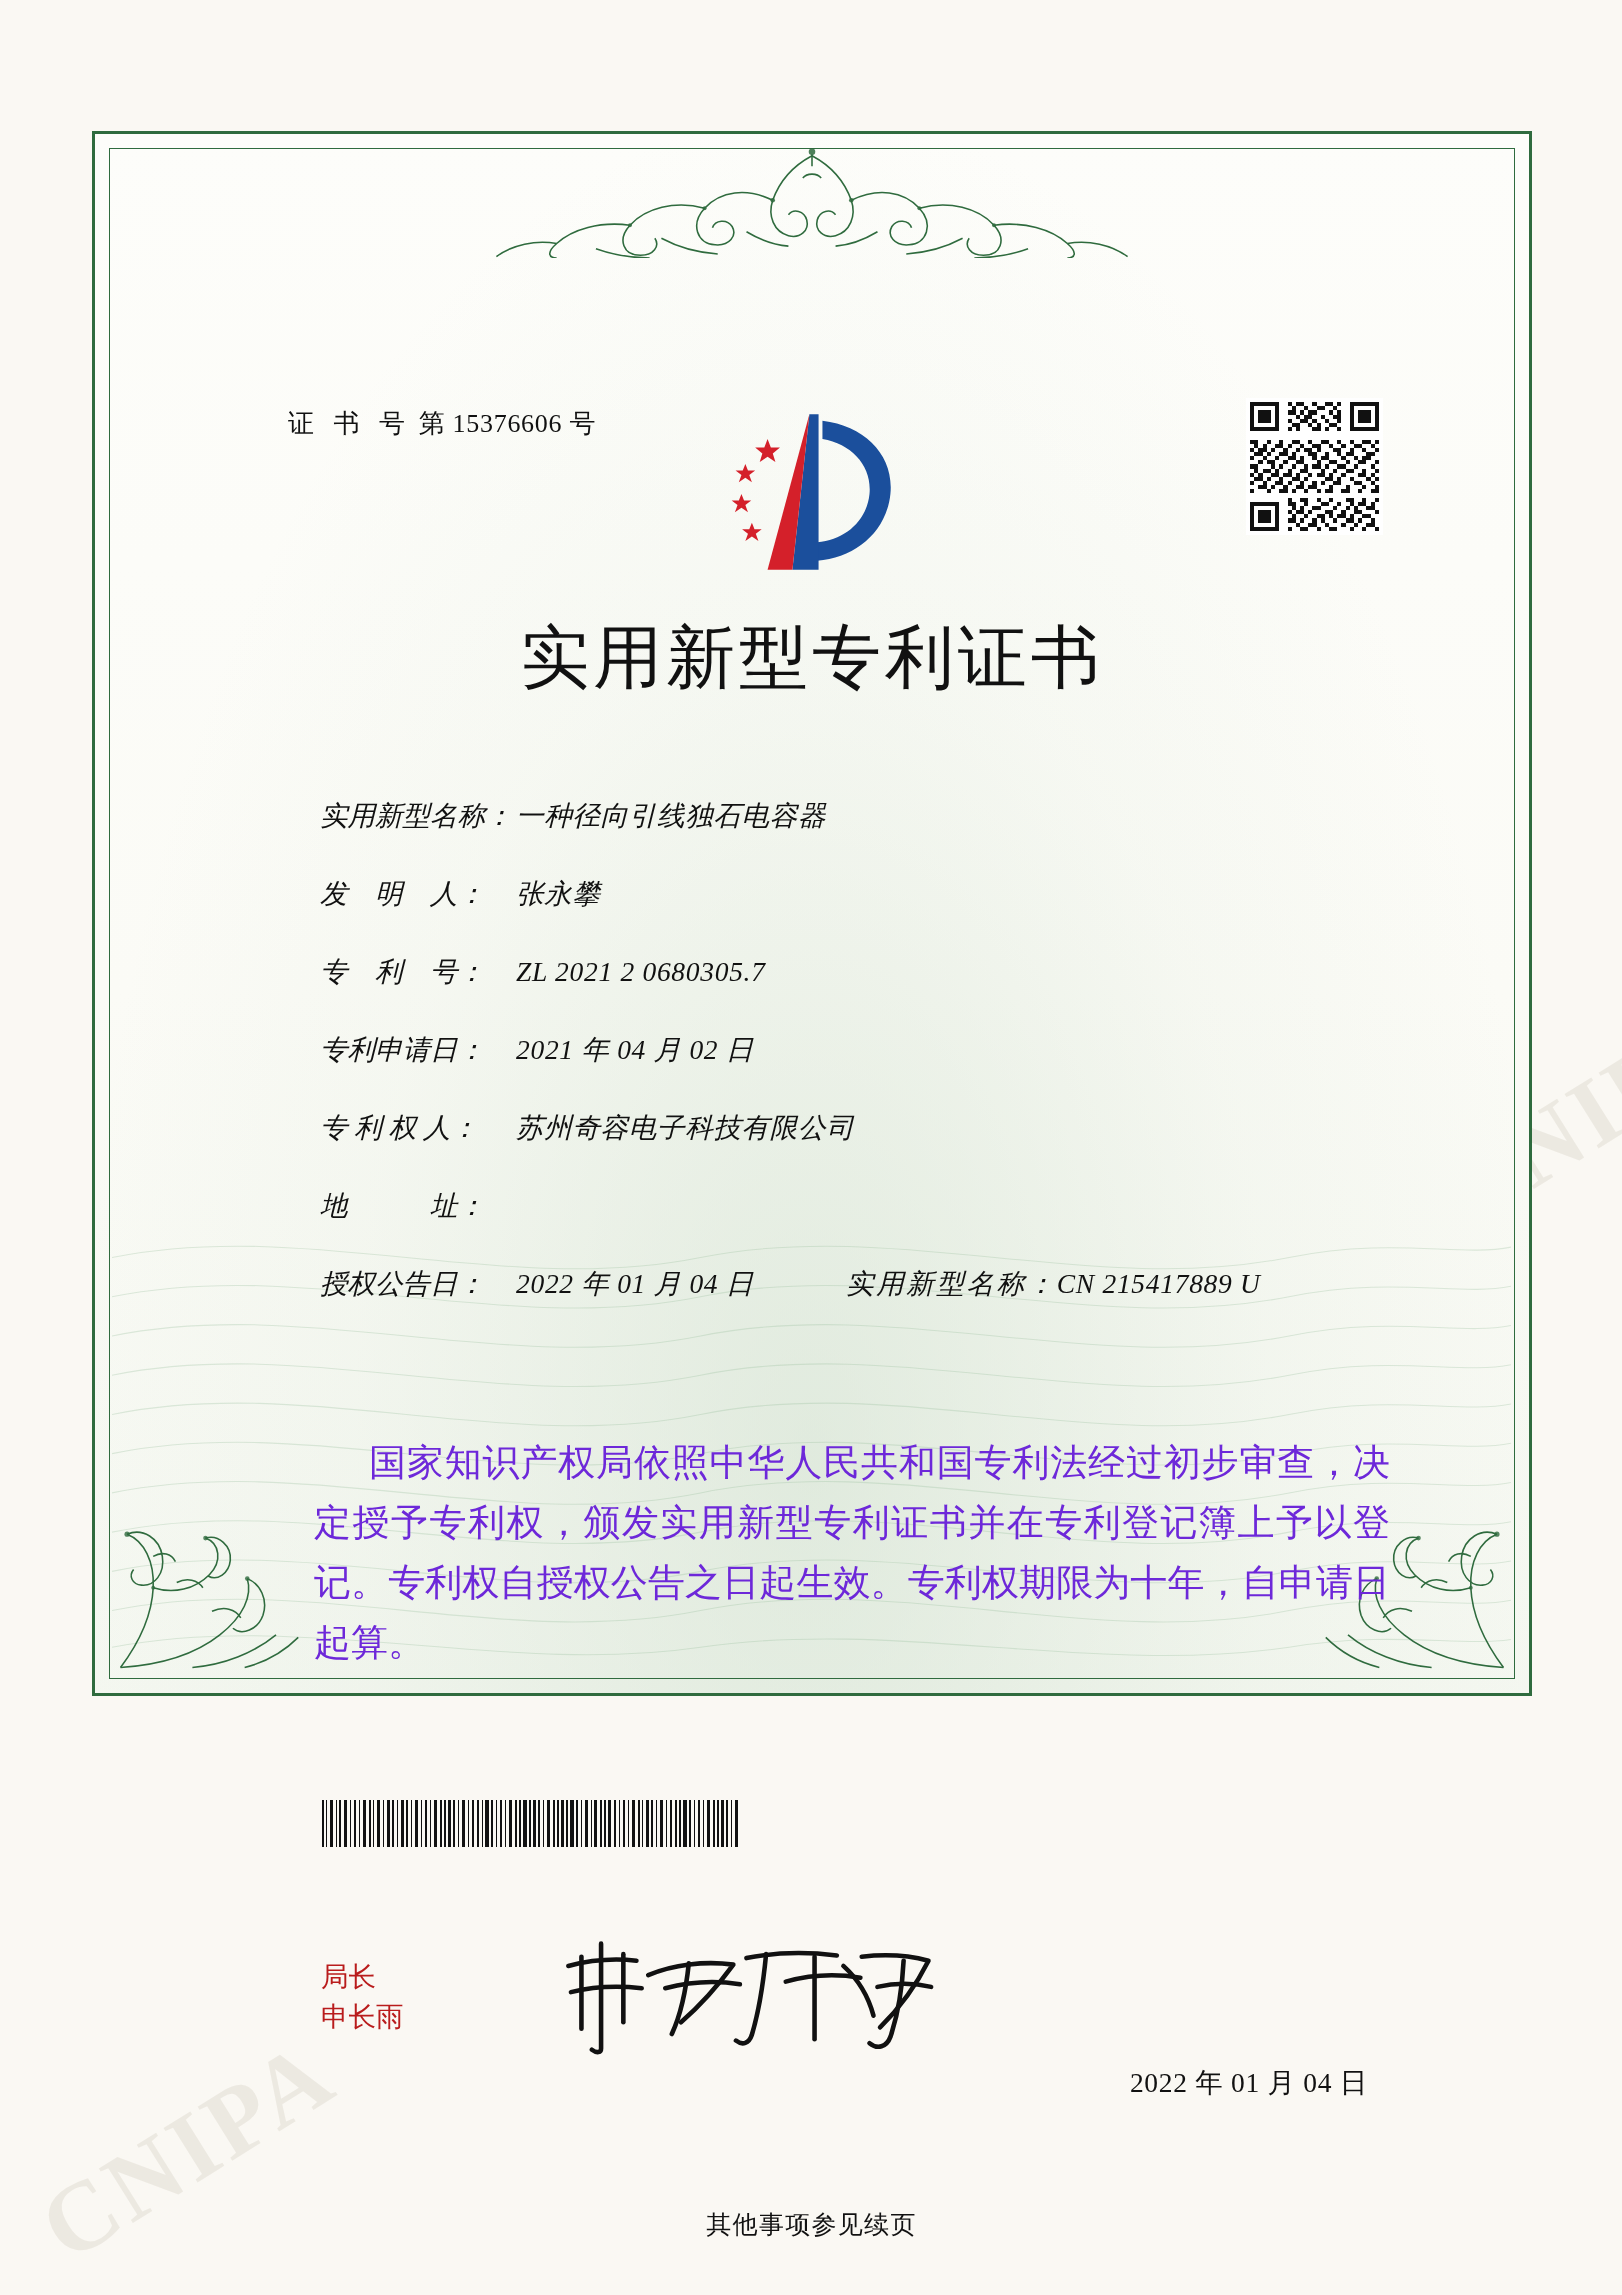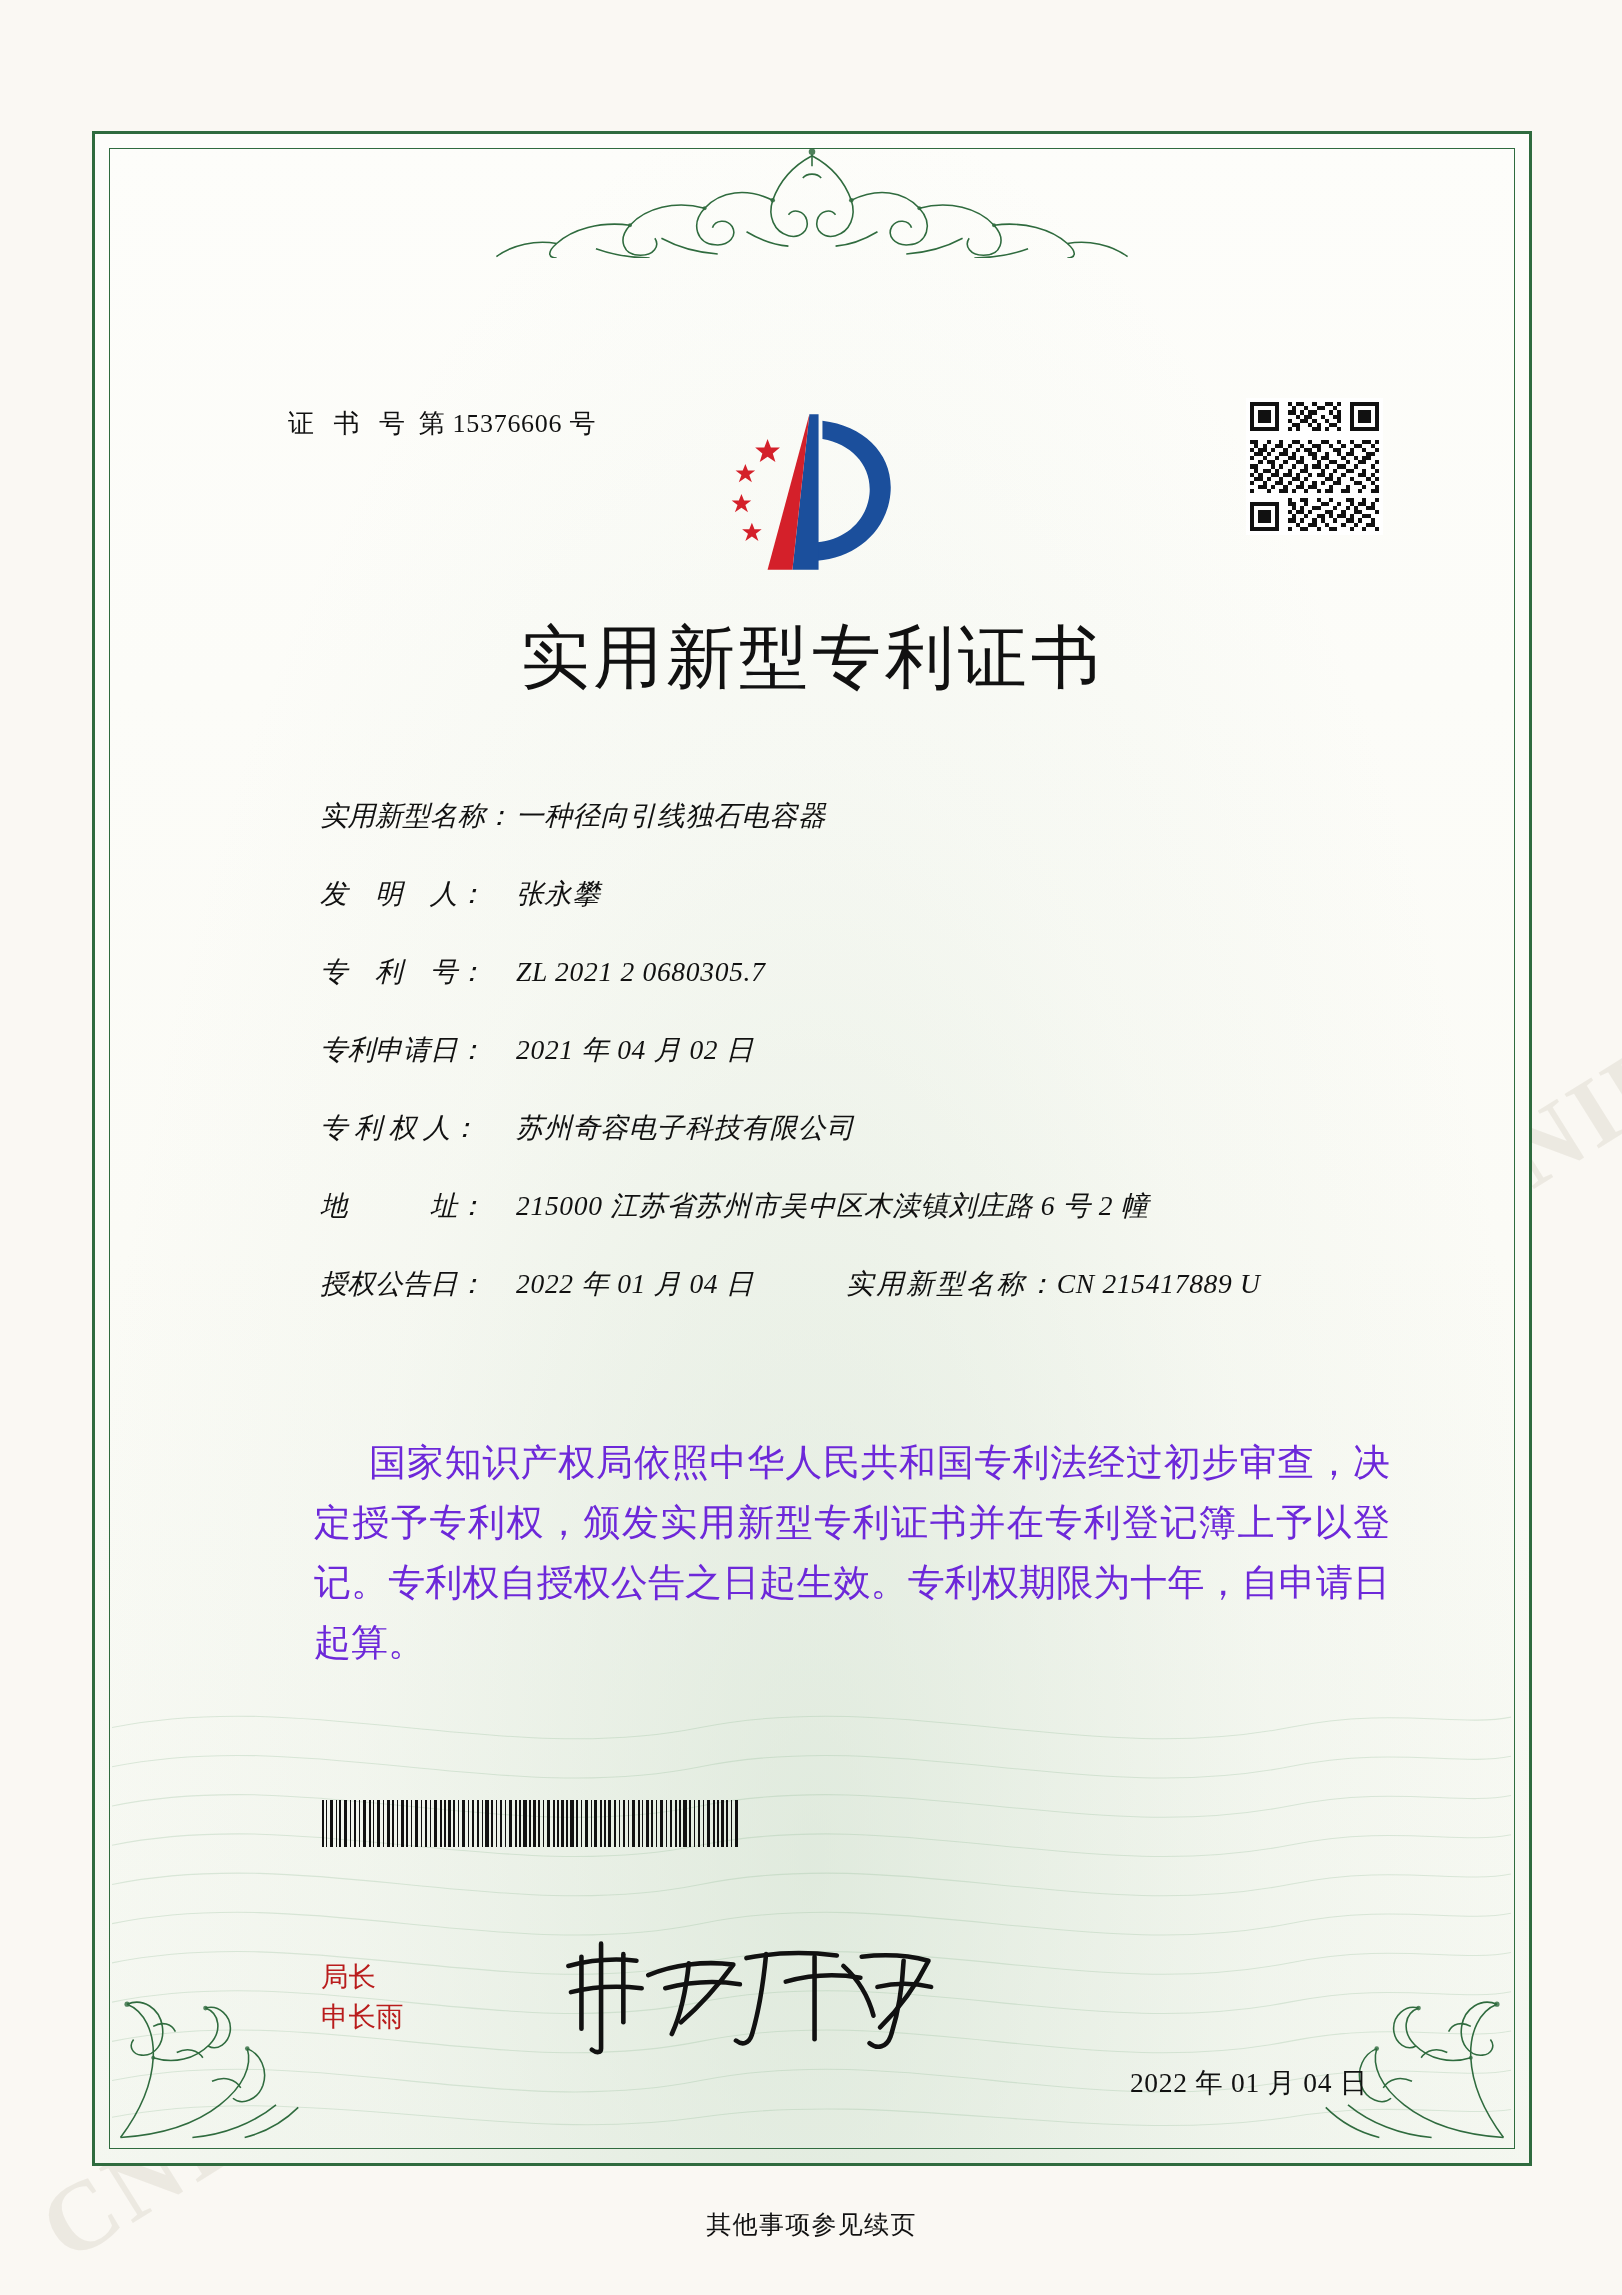--- a/index.html
+++ b/index.html
@@ -32,21 +32,21 @@
     white-space: nowrap;
     transform-origin: center center;
   }
 
   
   .page {
     position: absolute;
     left: 92px;
     top: 131px;
     width: 1440px;
-    height: 2035px;
+    height: 1565px;
     z-index: 3;
   }
   .frame-outer {
     position: absolute;
     inset: 0;
     border: 3.3px solid #2f6b3e;
     background: transparent;
   }
   .frame-inner {
     position: absolute;
@@ -612,21 +612,20 @@
       <div class="field-row">
         <span class="f-label">专利申请日：</span>
         <span class="f-value">2021 年 04 月 02 日</span>
       </div>
       <div class="field-row">
         <span class="f-label">专 利 权 人：</span>
         <span class="f-value">苏州奇容电子科技有限公司</span>
       </div>
       <div class="field-row">
         <span class="f-label">地　　　址：</span>
-        <span class="f-value">215000 江苏省苏州市吴中区木渎镇刘庄路 6 号 2 幢</span>
       </div>
       <div class="field-row dual">
         <span class="f-label">授权公告日：</span>
         <span class="f-value">2022 年 01 月 04 日</span>
         <span class="f-label2">实用新型名称：</span>
         <span class="f-value">CN 215417889 U</span>
       </div>
     </div>
 
     <div class="para" id="para-block">

